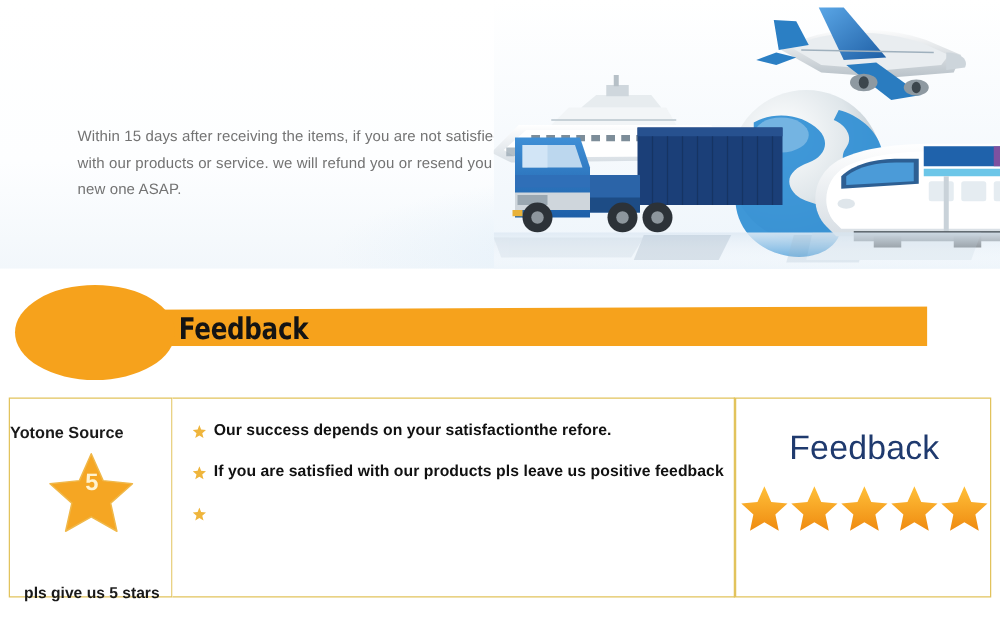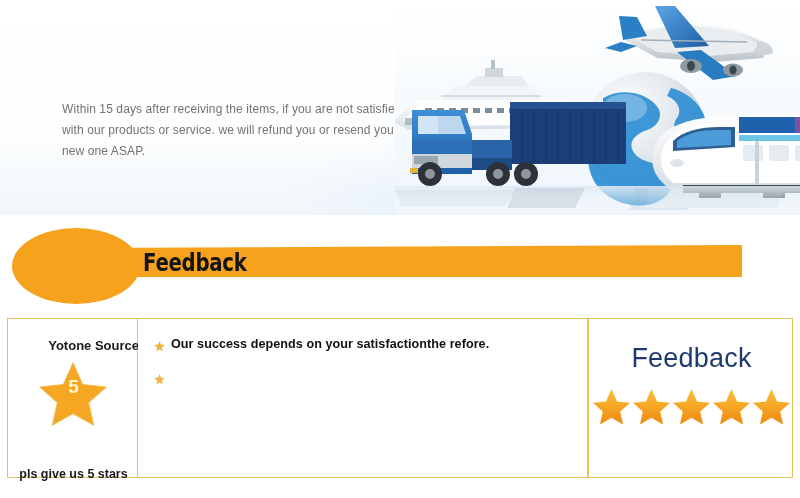--- a/index.html
+++ b/index.html
@@ -55,21 +55,21 @@
   .panel{
     position:absolute;top:0;height:160px;
     border:1.5px solid #E2C35C;background:#fff;box-sizing:border-box;
   }
   .panel-left{left:0;width:131px;}
   .panel-mid{left:131px;width:450px;border-left:none;}
   .panel-right{left:581px;width:205px;border-left:1.5px solid #E2C35C;}
 
   
   .src-title{
-    position:absolute;left:0;top:19px;width:131px;text-align:right;
+    position:absolute;left:0;top:19px;width:131px;text-align:left;
     font-size:13px;color:#1a1a1a;font-weight:600;
   }
   .big-star{position:absolute;left:31px;top:42px;width:68px;height:66px;}
   .star-num{
     position:absolute;left:0;top:57px;width:131px;text-align:center;
     font-size:19px;color:#FFF3D0;font-weight:700;pointer-events:none;
   }
   .src-foot{
     position:absolute;left:0;top:116px;width:131px;text-align:center;
     font-size:12.5px;color:#1a1a1a;font-weight:600;margin-top:32px;
@@ -294,20 +294,28 @@
 
         <div class="bullet">
           <span class="b-star">
             <svg width="11" height="11" viewBox="0 0 11 11">
               <path d="M5.5 0 L6.9 3.6 L10.8 3.9 L7.8 6.5 L8.8 10.4 L5.5 8.3 L2.2 10.4 L3.2 6.5 L0.2 3.9 L4.1 3.6 Z" fill="#EFB53C"></path>
             </svg>
           </span>
           <div class="b-line">Our success depends on your satisfactionthe refore.</div>
         </div>
 
+        <div class="bullet">
+          <span class="b-star">
+            <svg width="11" height="11" viewBox="0 0 11 11">
+              <path d="M5.5 0 L6.9 3.6 L10.8 3.9 L7.8 6.5 L8.8 10.4 L5.5 8.3 L2.2 10.4 L3.2 6.5 L0.2 3.9 L4.1 3.6 Z" fill="#EFB53C"></path>
+            </svg>
+          </span>
+          <div class="b-line">If you are satisfied with our products pls leave us positive feedback</div>
+        </div>
 
         <div class="bullet">
           <span class="b-star">
             <svg width="11" height="11" viewBox="0 0 11 11">
               <path d="M5.5 0 L6.9 3.6 L10.8 3.9 L7.8 6.5 L8.8 10.4 L5.5 8.3 L2.2 10.4 L3.2 6.5 L0.2 3.9 L4.1 3.6 Z" fill="#EFB53C"></path>
             </svg>
           </span>
         </div>
 
       </div>

